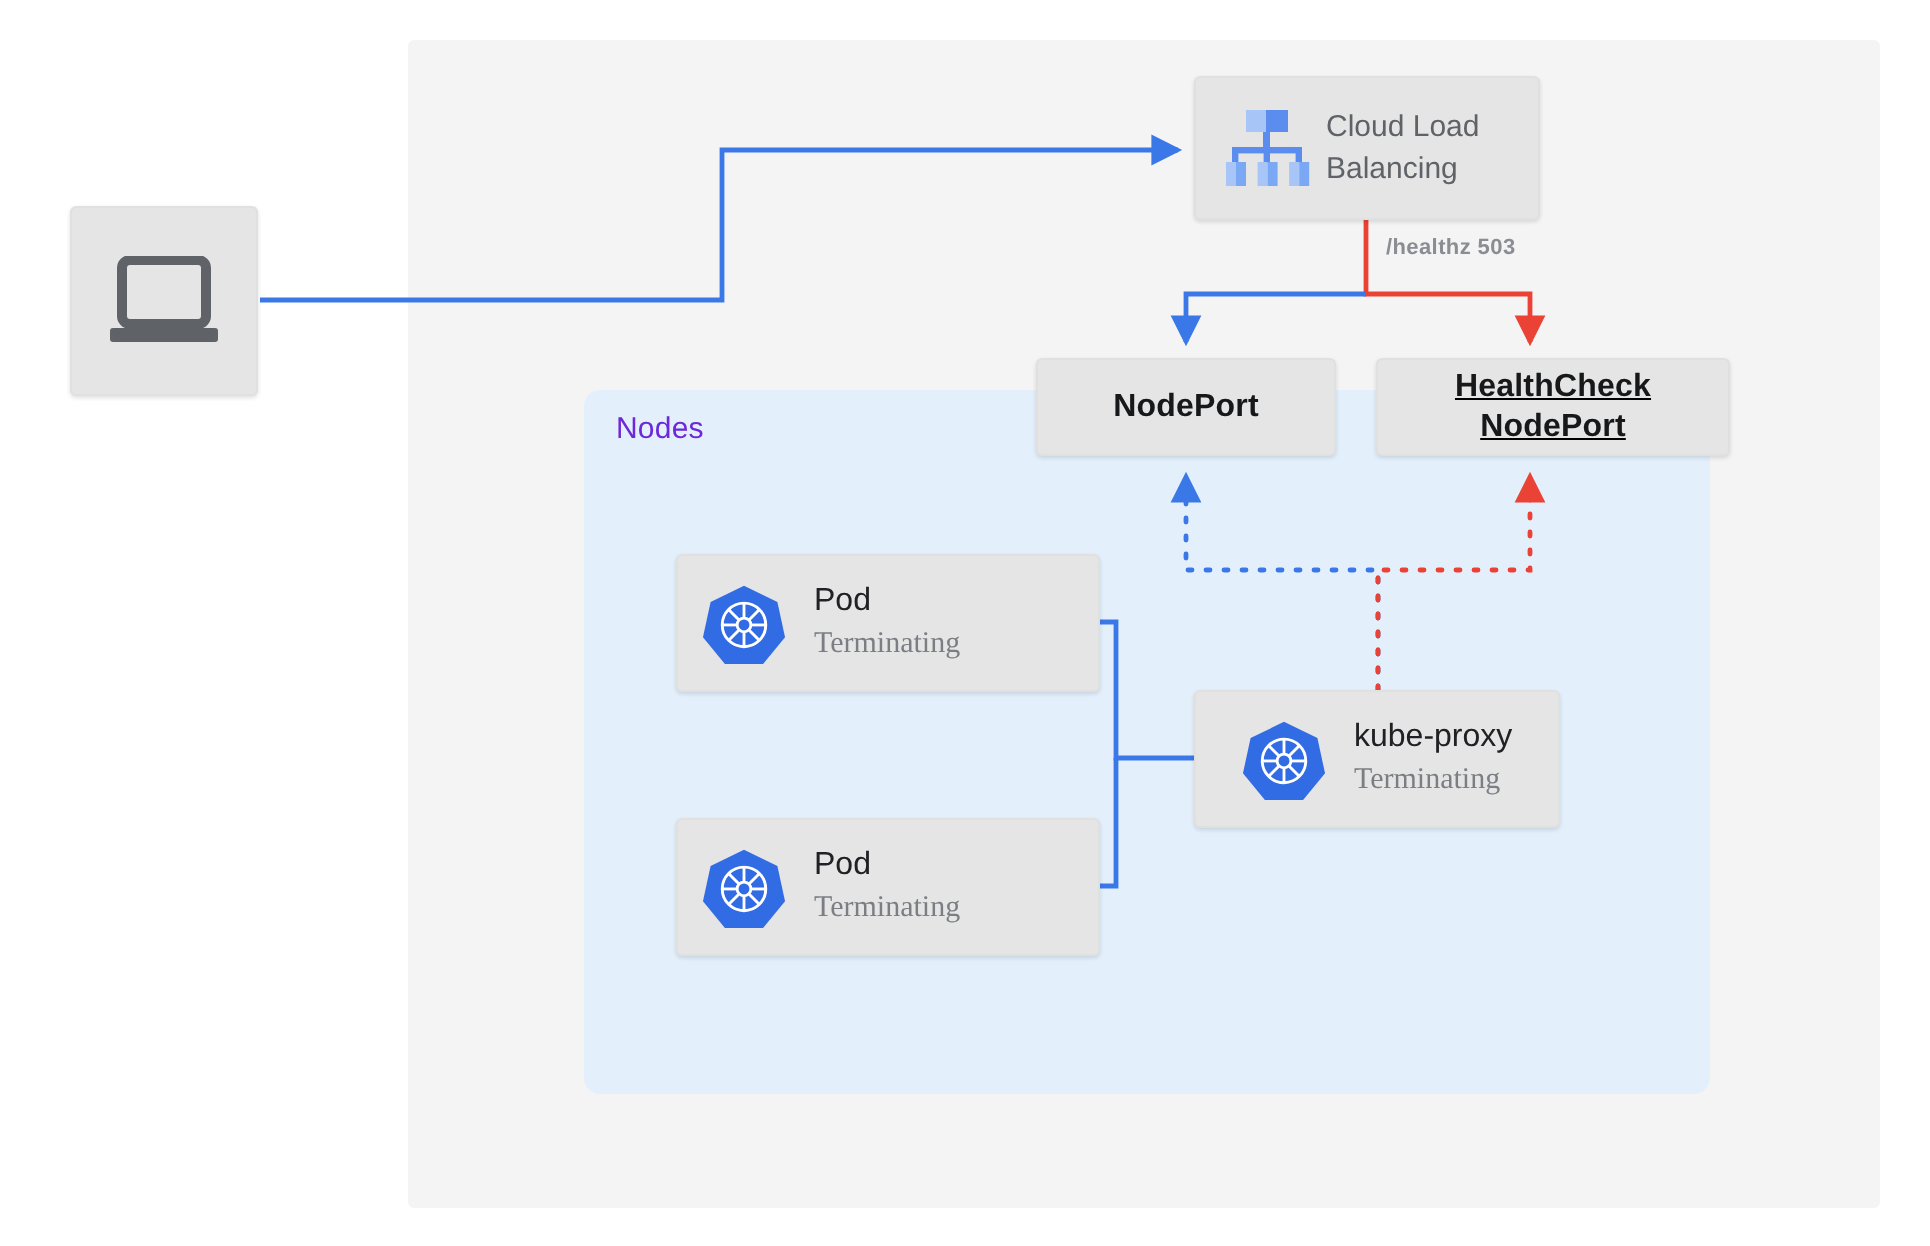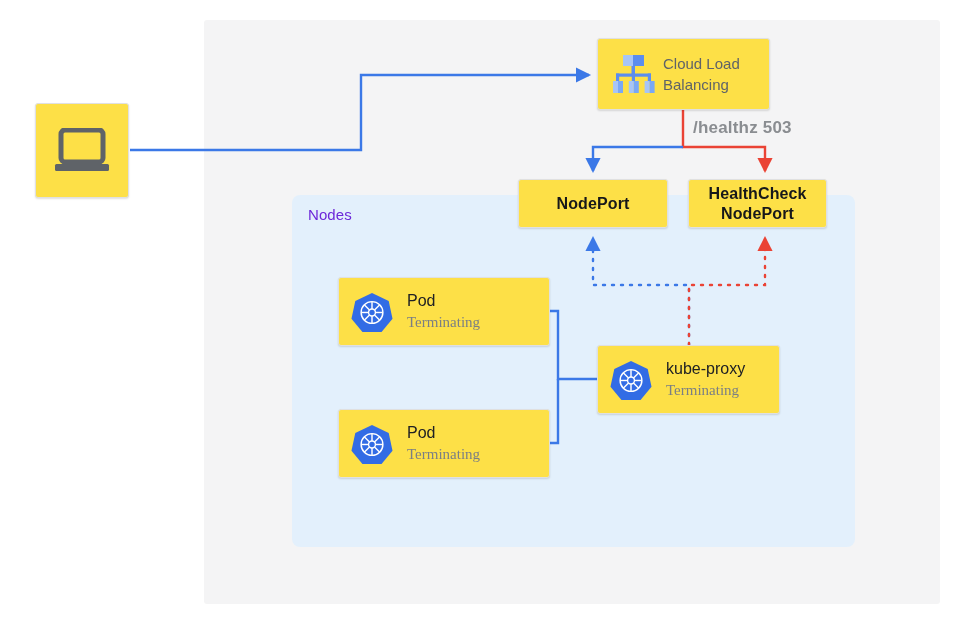--- a/index.html
+++ b/index.html
@@ -43,21 +43,21 @@
     left: 308px;
     top: 206px;
     font-size: 15px;
     color: #6d28d9;
     letter-spacing: .1px;
   }
 
   
   .card {
     position: absolute;
-    background: #fde047;
+    background: #e5e5e5;
     border: 1px solid #e0e0e0;
     border-radius: 3px;
     box-shadow: 0 1px 2px rgba(0,0,0,.13);
     box-sizing: border-box;
   }
 
   
   .laptop-card {
     left: 35px;
     top: 103px;
@@ -99,25 +99,26 @@
     top: 179px;
     width: 150px;
     height: 49px;
     display: flex;
     align-items: center;
     justify-content: center;
   }
   .hc-card {
     left: 688px;
     top: 179px;
-    width: 139px;
+    width: 177px;
     height: 49px;
     display: flex;
     align-items: center;
     justify-content: center;
+    text-decoration: underline;
   }
   .np-label {
     font-size: 16px;
     font-weight: bold;
     color: #17181a;
     text-align: center;
     line-height: 20px;
     letter-spacing: .1px;
   }
 
@@ -132,21 +133,21 @@
   }
   .pod-card.pod-1 { top: 277px; }
   .pod-card.pod-2 { top: 409px; }
   .kproxy-card {
     left: 597px;
     top: 345px;
     width: 183px;
     height: 69px;
     display: flex;
     align-items: center;
-    padding-left: 12px;
+    padding-left: 23px;
   }
   .k8s-icon {
     width: 42px;
     height: 42px;
     flex: 0 0 42px;
   }
   .card-text { margin-left: 14px; }
   .card-title {
     font-size: 16px;
     color: #202124;
@@ -158,21 +159,21 @@
     line-height: 20px;
     margin-top: 1px;
     font-family: Liberation Serif, serif;
   }
 
   
   .healthz-label {
     position: absolute;
     left: 693px;
     top: 118px;
-    font-size: 17px;
+    font-size: 11px;
     font-weight: bold;
     color: #8a8d91;
     letter-spacing: .2px;
   }
 
   
   .wires {
     position: absolute;
     left: 0;
     top: 0;

